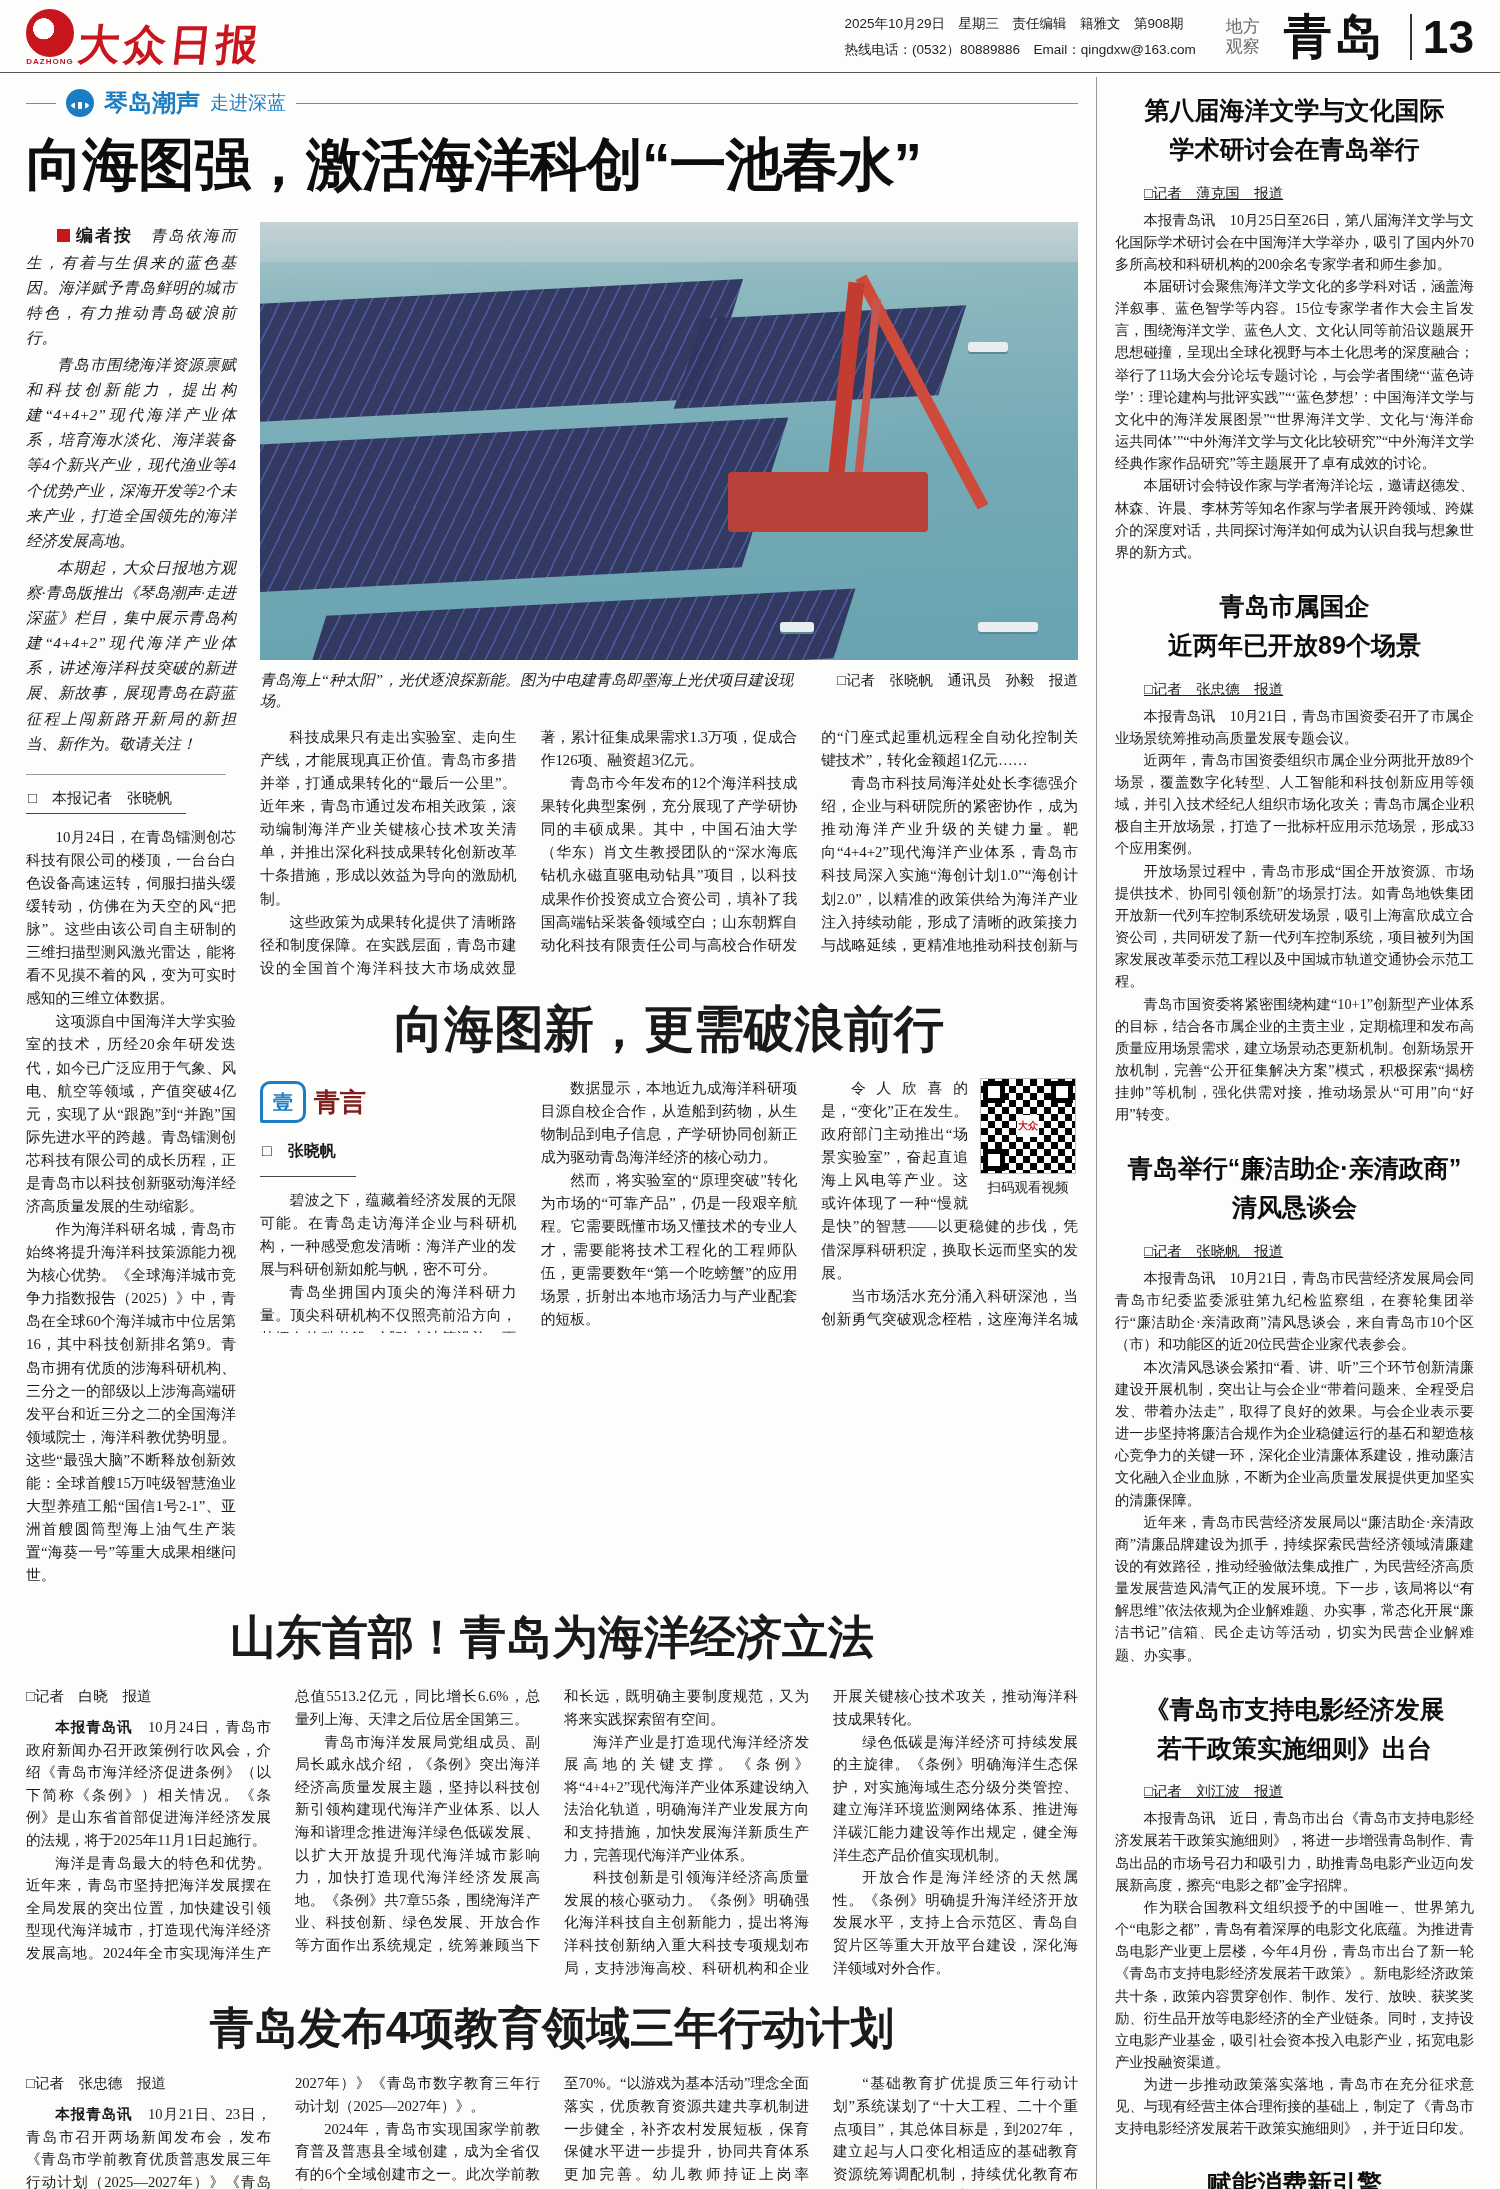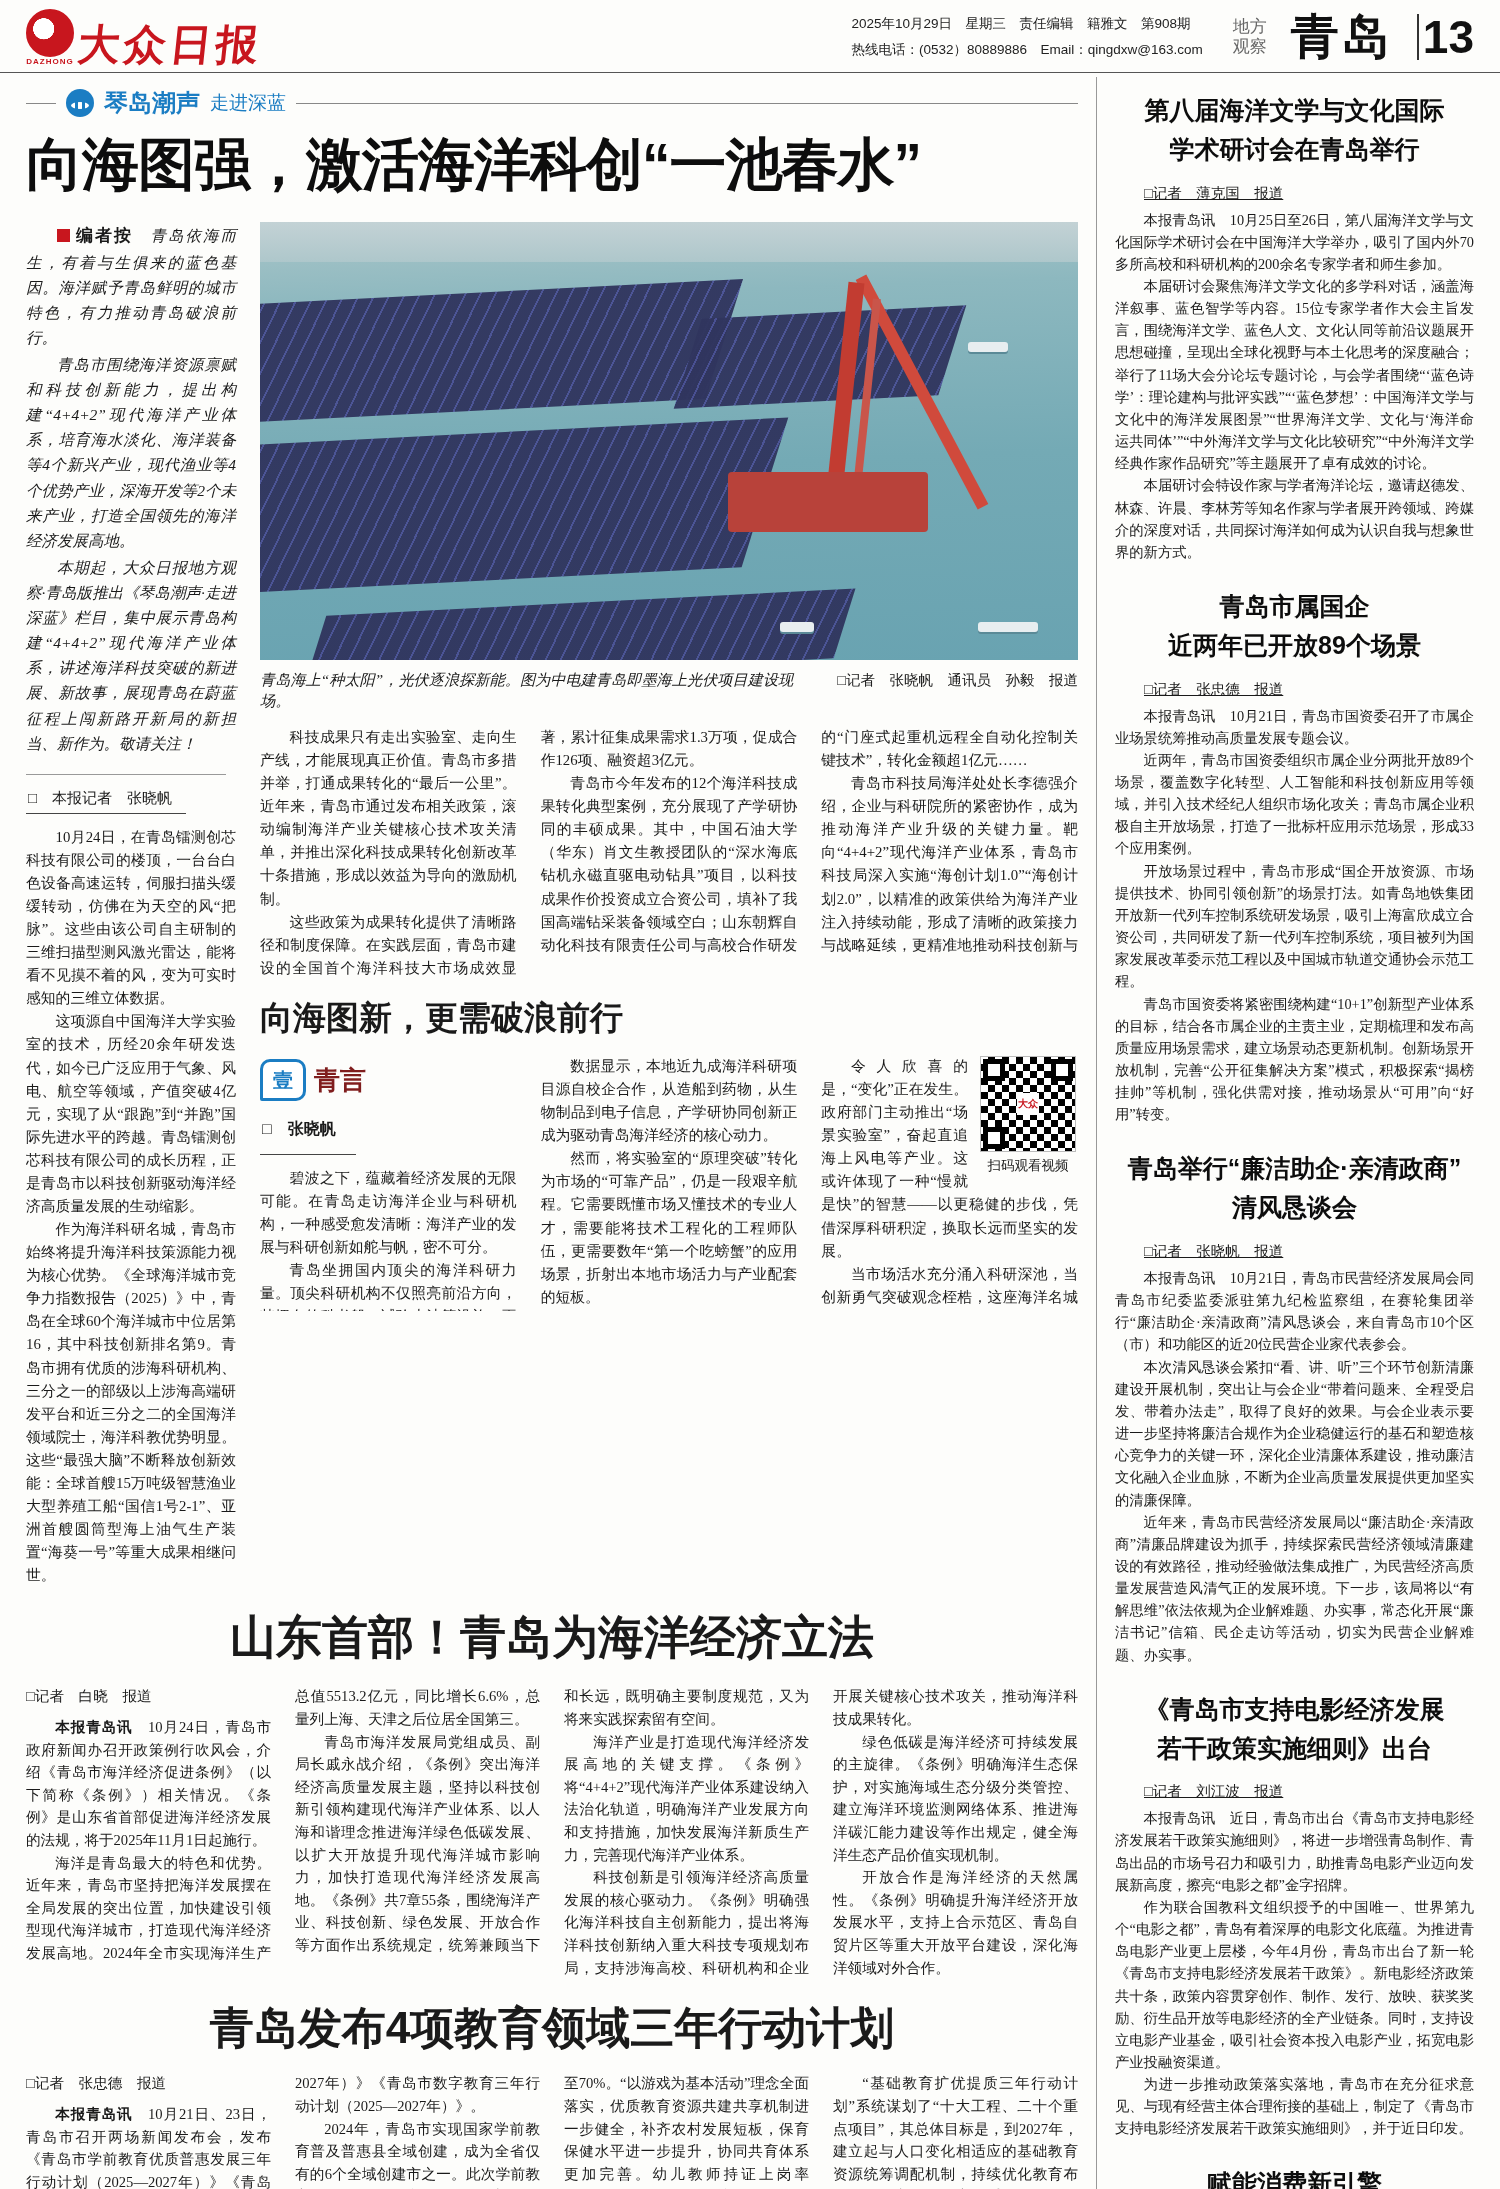--- a/index.html
+++ b/index.html
@@ -11,21 +11,21 @@
   .emblem-circle{width:42px;height:42px;border-radius:50%;border:3px solid #c8161e;
       background:radial-gradient(circle at 35% 40%,#fff 0 28%,#c8161e 29% 100%);}
   .emblem-latin{font-family:"Liberation Sans",sans-serif;font-size:8px;color:#c8161e;font-weight:bold;letter-spacing:1px;}
   .paper-name{font-size:42px;color:#c8161e;font-weight:bold;transform:skewX(-6deg);
       font-family:"Liberation Serif",serif;letter-spacing:4px;line-height:1;}
   .hdr-info{margin-left:auto;font-family:"Liberation Sans",sans-serif;font-size:13.5px;color:#222;line-height:1.9;text-align:left;}
   .hdr-right{display:flex;align-items:center;gap:24px;margin-left:30px;}
   .section-label{font-size:17px;color:#666;line-height:1.2;white-space:pre-line;font-family:"Liberation Sans",sans-serif;}
   .city{font-size:48px;font-weight:900;font-family:"Liberation Sans",sans-serif;letter-spacing:3px;color:#111;}
   .pagenum{font-size:46px;font-weight:700;font-family:"Liberation Sans",sans-serif;color:#111;
-      border-left:2px solid #333;padding-left:4px;line-height:1;}
+      border-left:2px solid #333;padding-left:11px;line-height:1;}
   .hdr-rule{border:0;border-top:1.5px solid #555;margin:0;}
   .main{display:flex;padding:4px 26px 0;}
   .left{width:1052px;padding-right:18px;}
   .rightcol{flex:1;border-left:1px solid #999;padding-left:18px;}
   
   .kicker{display:flex;align-items:center;gap:10px;margin:10px 0 8px;}
   .kicker::before{content:"";width:30px;border-top:1px solid #888;}
   .kicker::after{content:"";flex:1;border-top:1px solid #888;}
   .kicker-icon{width:28px;height:28px;border-radius:50%;background:#1b7dc3;position:relative;flex:0 0 auto;}
   .kicker-icon::after{content:"";position:absolute;left:5px;top:13px;width:18px;height:7px;border-radius:50%;
@@ -56,21 +56,21 @@
       box-shadow:22px 10px 0 -4px #c9554a;transform:rotate(6deg);}
   .crane-boom{position:absolute;right:150px;top:40px;width:12px;height:260px;background:#d04a3c;transform:rotate(-28deg);}
   .boat{position:absolute;width:40px;height:10px;background:#e8eef0;border-radius:3px;box-shadow:0 2px 0 #5b8a97;}
   .b1{right:70px;top:120px;} .b2{right:40px;top:400px;width:60px;} .b3{left:520px;top:400px;width:34px;}
   .cap-row{display:flex;justify-content:space-between;align-items:baseline;margin:10px 0 14px;gap:20px;}
   .cap-text{font-style:italic;font-size:15.2px;}
   .cap-by{font-size:14.5px;white-space:nowrap;}
   .undercols{column-count:3;column-gap:24px;column-fill:auto;height:254px;overflow:hidden;margin-top:2px;}
   .undercols p{font-size:14.8px;line-height:1.56;text-indent:2em;text-align:justify;margin:0;}
   
-  .subc-headline{font-size:33px;font-weight:900;font-family:Liberation Serif, serif;margin:16px 0 14px;}
+  .subc-headline{font-size:50px;font-weight:900;font-family:Liberation Serif, serif;text-align:center;margin:16px 0 14px;}
   .sub-grid{display:grid;grid-template-columns:1fr 1fr 1fr;column-gap:24px;height:256px;overflow:hidden;}
   .qy-row{display:flex;align-items:center;gap:8px;margin:4px 0 18px;}
   .qy-icon{width:40px;height:36px;border:3px solid #1b7dc3;border-radius:10px 10px 10px 2px;position:relative;
       display:flex;align-items:center;justify-content:center;color:#1b7dc3;font-weight:bold;font-size:20px;background:#fff;}
   .qy-text{font-size:26px;font-weight:bold;color:#7f1d1d;font-family:"Liberation Sans",sans-serif;}
   .author-line{font-size:16px;font-weight:bold;font-family:"Liberation Sans",sans-serif;
       border-bottom:1px solid #444;display:inline-block;padding:0 20px 14px 2px;margin:0 0 12px;}
   .sub-grid p{font-size:14.8px;line-height:1.56;text-indent:2em;text-align:justify;margin:0;}
   .qr-wrap{float:right;width:100px;margin:2px 0 2px 10px;text-align:center;}
   .qr-box{width:94px;height:94px;margin:0 auto;position:relative;

